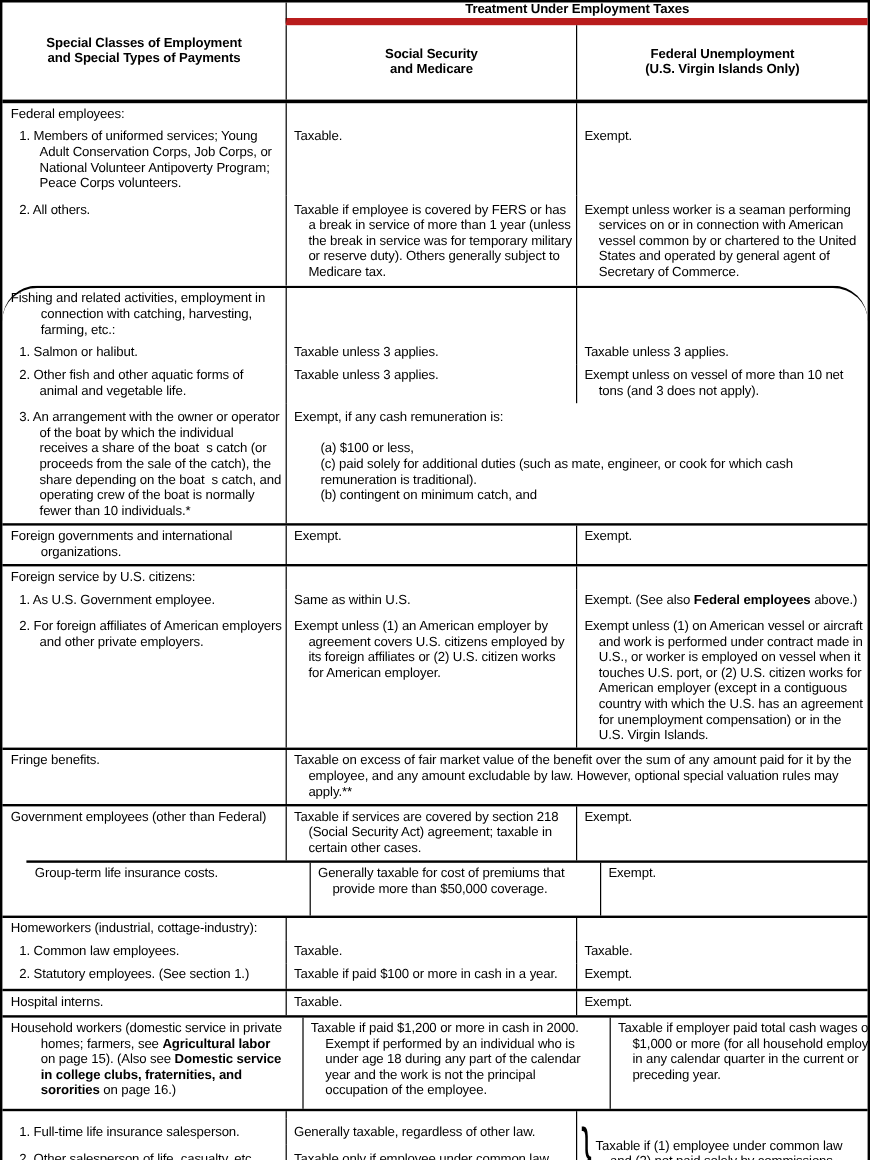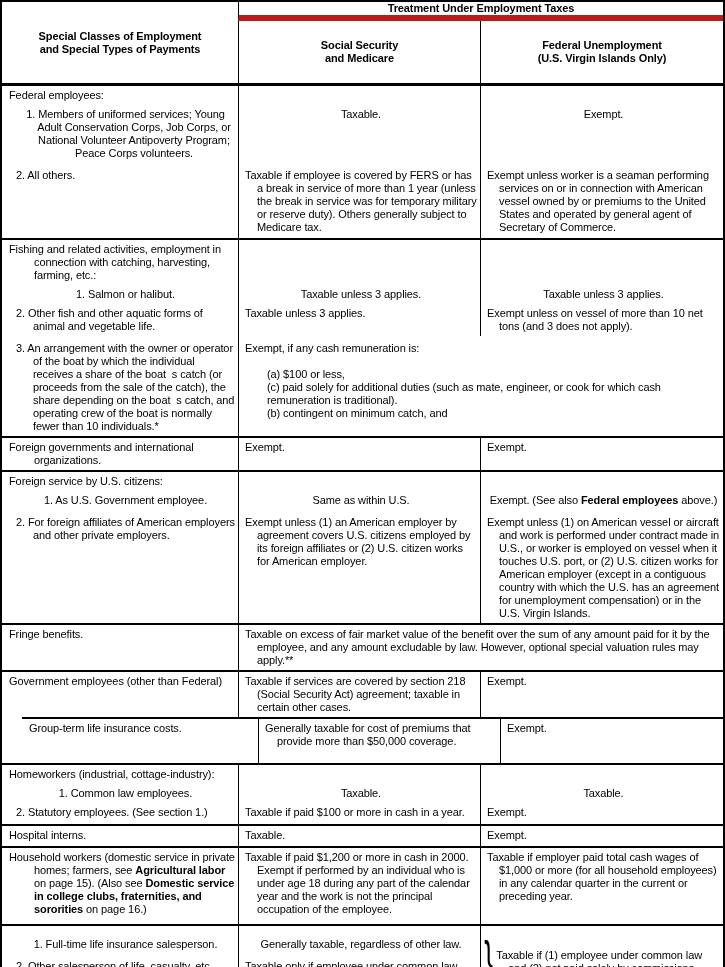--- a/index.html
+++ b/index.html
@@ -33,47 +33,47 @@
 
   
   .sec {
     display: grid;
     grid-template-columns: 236px 242px 243px;
     border-top: 2px solid #000;
   }
   .sec.first { border-top: none; }
   .rows1 { grid-template-rows: 1fr; }
   .rows3 { grid-template-rows: auto auto 1fr; }
-  .rows4 { grid-template-rows: auto auto auto 1fr; }
+  .rows4 { grid-template-rows: auto auto auto 1fr; border-radius: 29px; }
 
   .cl, .cm, .cr, .cmr { padding: 3px 3px 3px 4px; }
   .cl  { grid-column: 1; }
   .cm  { grid-column: 2; border-left: 1px solid #000; }
   .cr  { grid-column: 3; border-left: 1px solid #000; }
   .cmr { grid-column: 2 / 4; border-left: 1px solid #000; }
-  .r1 { grid-row: 1; } .r2 { grid-row: 2; text-align: center; } .r3 { grid-row: 3; } .r4 { grid-row: 4; }
+  .r1 { grid-row: 1; } .r2 { grid-row: 2; } .r3 { grid-row: 3; } .r4 { grid-row: 4; }
   .gap { padding-top: 6px; }
 
   
   .h1  { padding-left: 28px; text-indent: -25px; }   
   .num { padding-left: 27px; text-indent: -17px; }   
   .hp  { padding-left: 14px; text-indent: -12px; }   
   .abc { padding-left: 24px; margin-top: 13px; }     
 
   
   .s-federal { min-height: 152px; }
   .s-fishing { min-height: 185px; }
   .s-fgov    { min-height: 32px;  }
   .s-fserv   { min-height: 146px; }
   .s-fringe  { min-height: 46px;  }
   .s-gov     { min-height: 41px;  }
   .s-group   { min-height: 46px; margin-left: 20px;  }
   .s-home    { min-height: 61px;  }
   .s-hosp    { min-height: 22px;  }
-  .s-house   { min-height: 78px;  }
+  .s-house   { min-height: 78px; gap: 14px;  }
   .s-ins     { min-height: 74px;  }
 
   
   .rins { grid-row: 1 / 4; display: flex; align-items: center; }
   .brace {
     font-size: 58px;
     line-height: 1;
     font-weight: 400;
     transform: scaleX(0.45);
     transform-origin: center;
@@ -113,21 +113,21 @@
       <div class="cr r2">
           <div class="hp">Exempt.</div>
         </div>
       <div class="cl r3 gap">
           <div class="num">2. All others.</div>
         </div>
       <div class="cm r3 gap">
           <div class="hp">Taxable if employee is covered by FERS or has a break in service of more than 1 year (unless the break in service was for temporary military or reserve duty). Others generally subject to Medicare tax.</div>
         </div>
       <div class="cr r3 gap">
-          <div class="hp">Exempt unless worker is a seaman performing services on or in connection with American vessel owned by or premiums to the United States and operated by general agent of Secretary of Commerce.</div>
+          <div class="hp">Exempt unless worker is a seaman performing services on or in connection with American vessel common by or chartered to the United States and operated by general agent of Secretary of Commerce.</div>
         </div>
     </div>
 
     <div class="sec rows4 s-fishing">
       <div class="cl r1">
           <div class="h1">Fishing and related activities, employment in connection with catching, harvesting, farming, etc.:</div>
         </div>
       <div class="cm r1"></div>
       <div class="cr r1"></div>
       <div class="cl r2">

